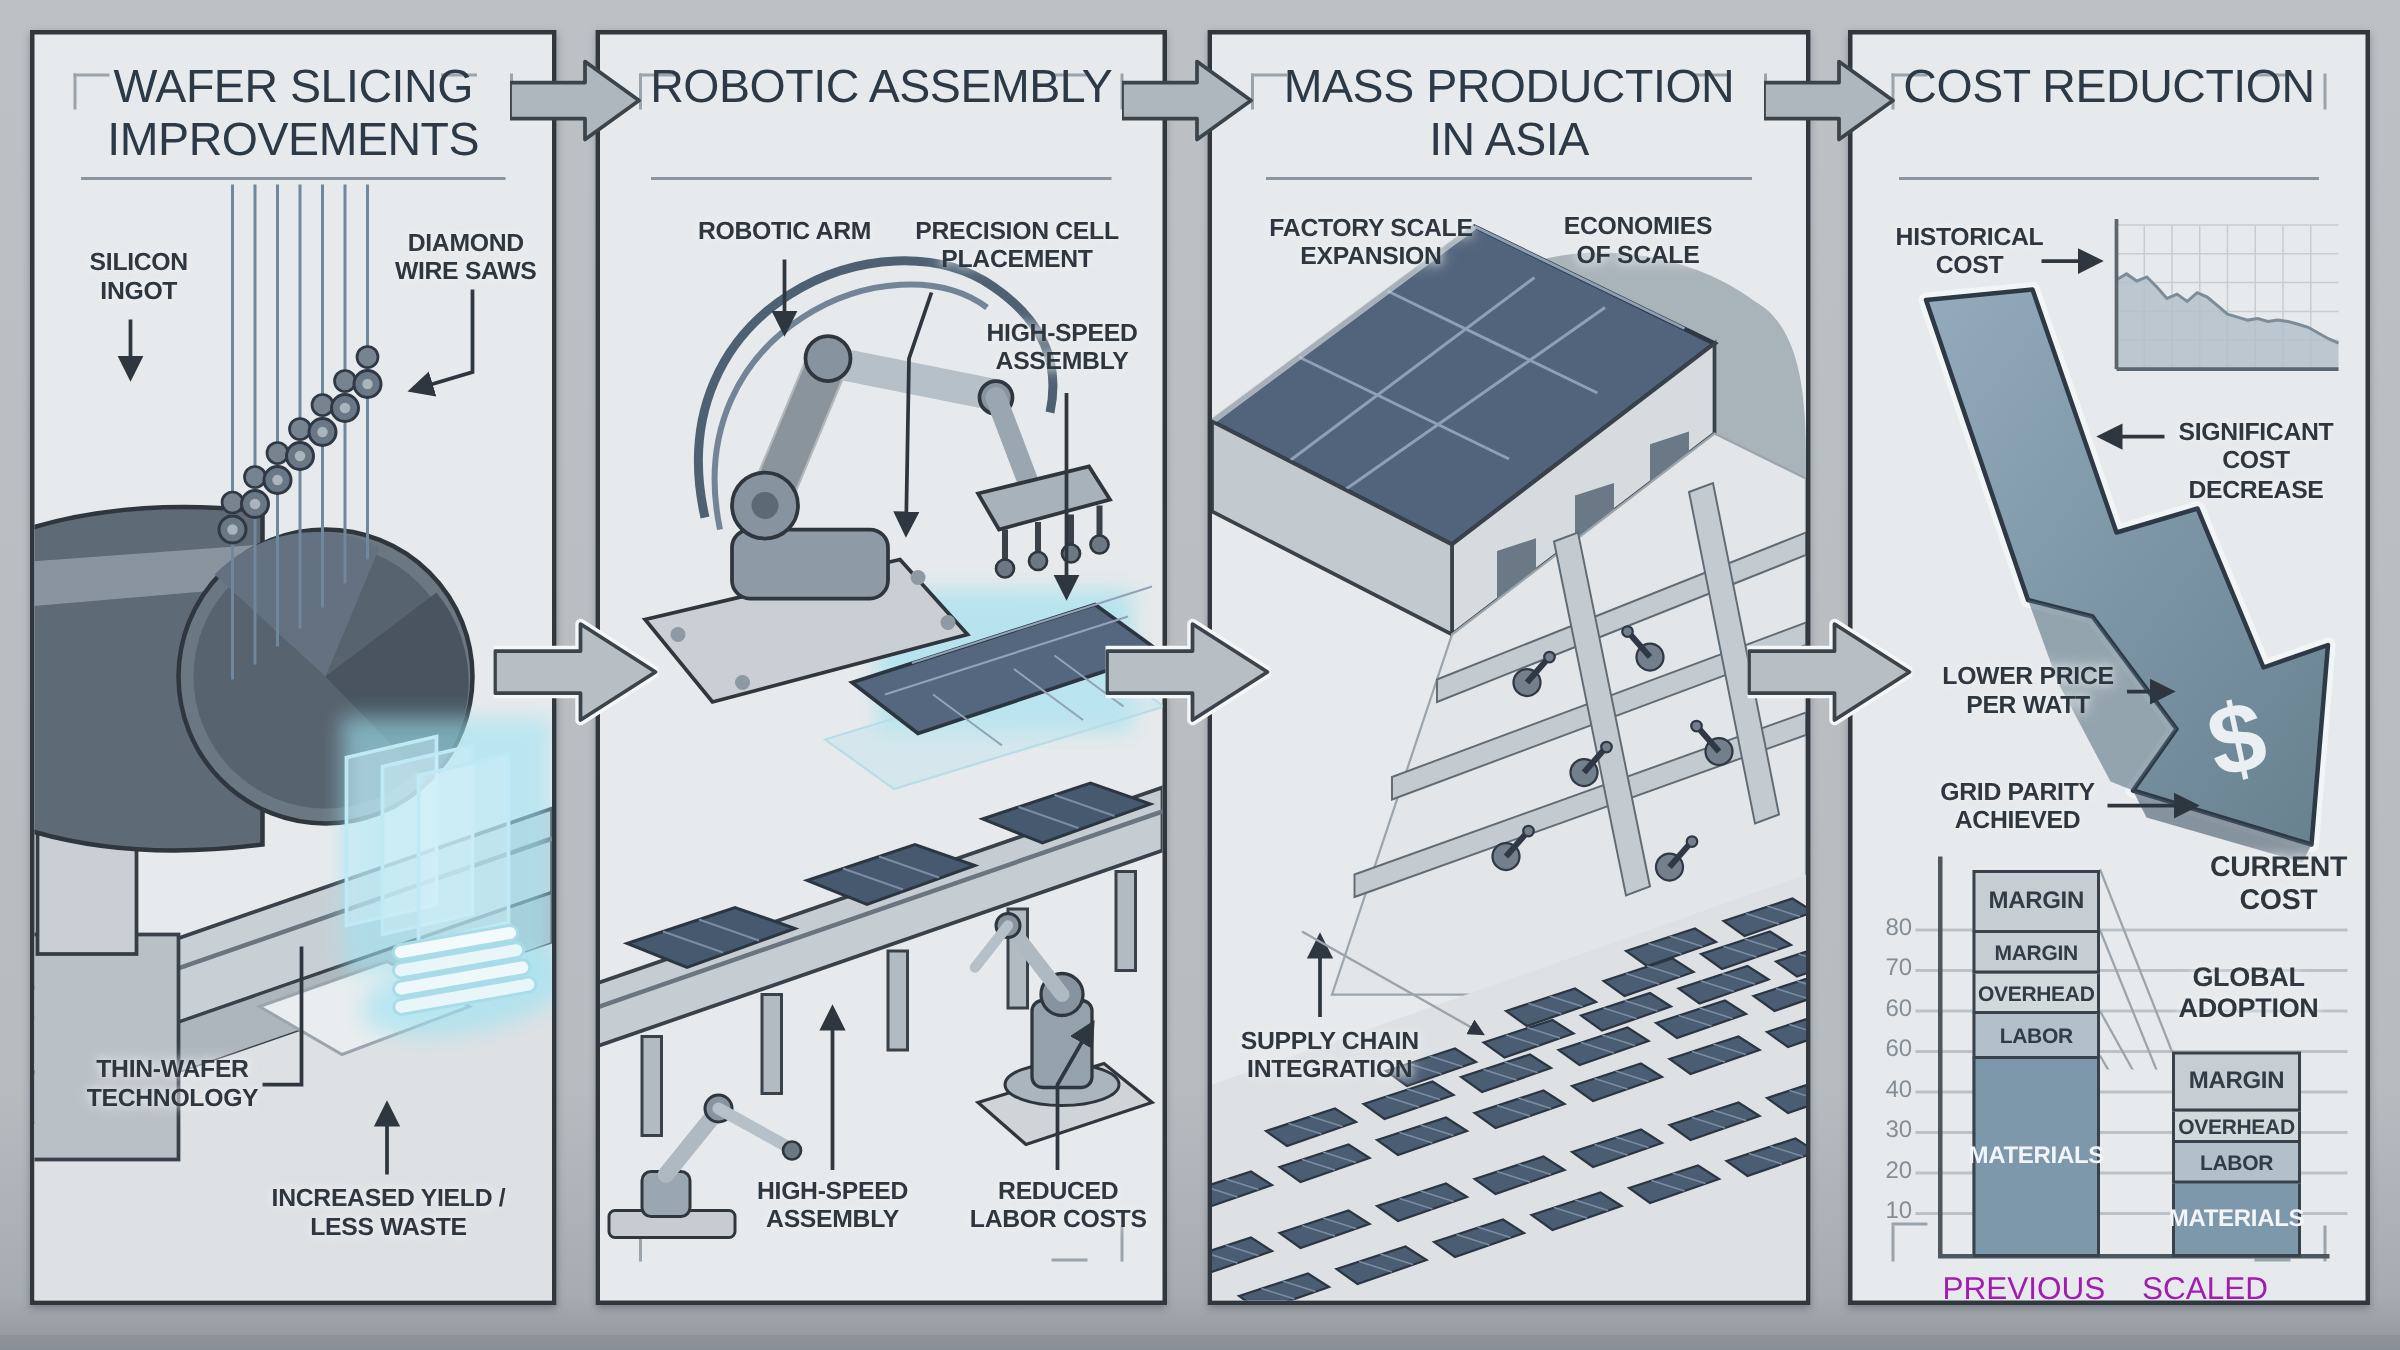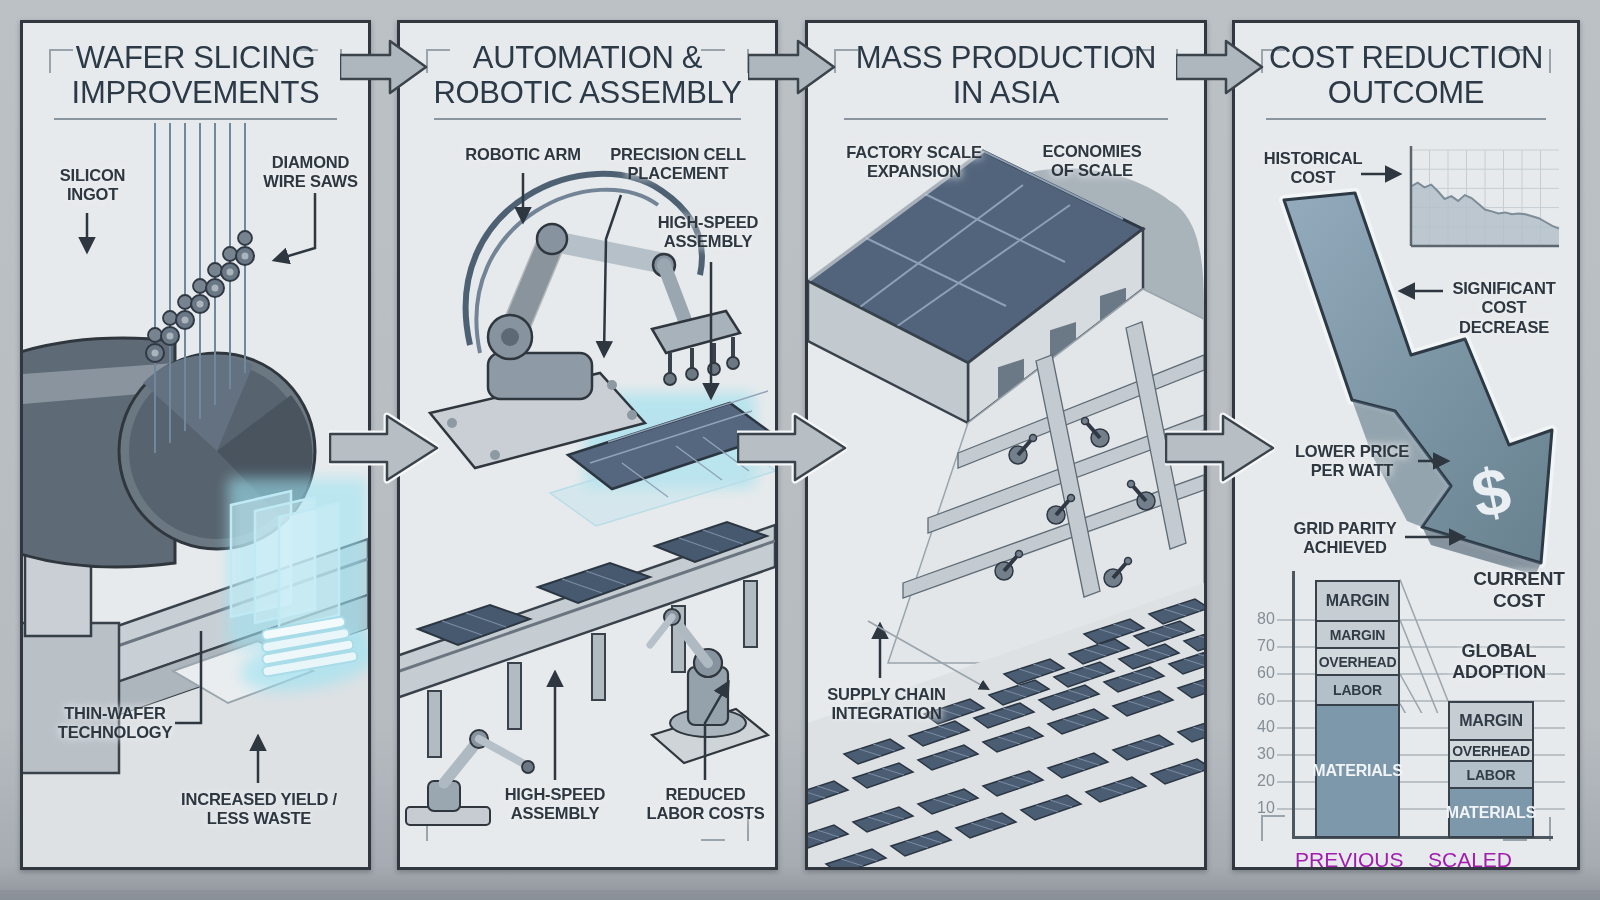--- a/index.html
+++ b/index.html
@@ -163,21 +163,20 @@
 
   <div class="lbl" style="left:22px;top:143px;width:95px;">SILICON INGOT</div>
   <div class="lbl" style="left:235px;top:130px;width:105px;">DIAMOND WIRE SAWS</div>
   <div class="lbl" style="left:32px;top:681px;width:120px;">THIN-WAFER TECHNOLOGY</div>
   <div class="lbl" style="left:152px;top:767px;width:168px;">INCREASED YIELD / LESS WASTE</div>
 </section>
 
 <section class="panel" id="panel2">
   <div class="corners"></div>
   <div class="panel-title">
-    <div>AUTOMATION &amp;</div>
     <div>ROBOTIC ASSEMBLY</div>
   </div>
   <div class="title-rule"></div>
 
   <svg class="illus" viewBox="0 0 375 844">
 
     <g>
       <rect x="185" y="370" width="170" height="95" fill="#8fdff0" opacity=".55" filter="url(#blur6)"></rect>
       <polygon points="150,470 330,415 376,448 196,503" fill="rgba(190,228,238,.45)" stroke="#b8dde8" stroke-width="1.5"></polygon>
       <polygon points="168,432 330,380 374,412 212,466" fill="#54677e" stroke="#2b3641" stroke-width="2.5"></polygon>
@@ -423,21 +422,20 @@
 
   <div class="lbl" style="left:35px;top:120px;width:142px;">FACTORY SCALE EXPANSION</div>
   <div class="lbl" style="left:225px;top:119px;width:118px;">ECONOMIES OF SCALE</div>
   <div class="lbl" style="left:6px;top:662px;width:145px;">SUPPLY CHAIN INTEGRATION</div>
 </section>
 
 <section class="panel" id="panel4">
   <div class="corners"></div>
   <div class="panel-title">
     <div>COST REDUCTION</div>
-    <div>OUTCOME</div>
   </div>
   <div class="title-rule"></div>
 
   <svg class="illus" viewBox="0 0 342 844" id="p4svg">
 
     <g>
       <polygon points="49,177 120,170 176,332 230,316 274,422 317,407 306,540 187,504 216,463 160,388 117,377" fill="none" stroke="#f2f5f6" stroke-width="10" stroke-linejoin="round"></polygon>
       <polygon points="49,177 120,170 176,332 230,316 274,422 317,407 306,540 187,504 216,463 160,388 117,377" fill="url(#steelGrad)" stroke="#2d3944" stroke-width="3" stroke-linejoin="round"></polygon>
       <polygon points="117,377 160,388 216,463 187,504 172,498 137,432" fill="#506a7c" opacity=".55"></polygon>
       <polygon points="187,504 306,540 300,552 196,522" fill="#44596a" opacity=".6"></polygon>

